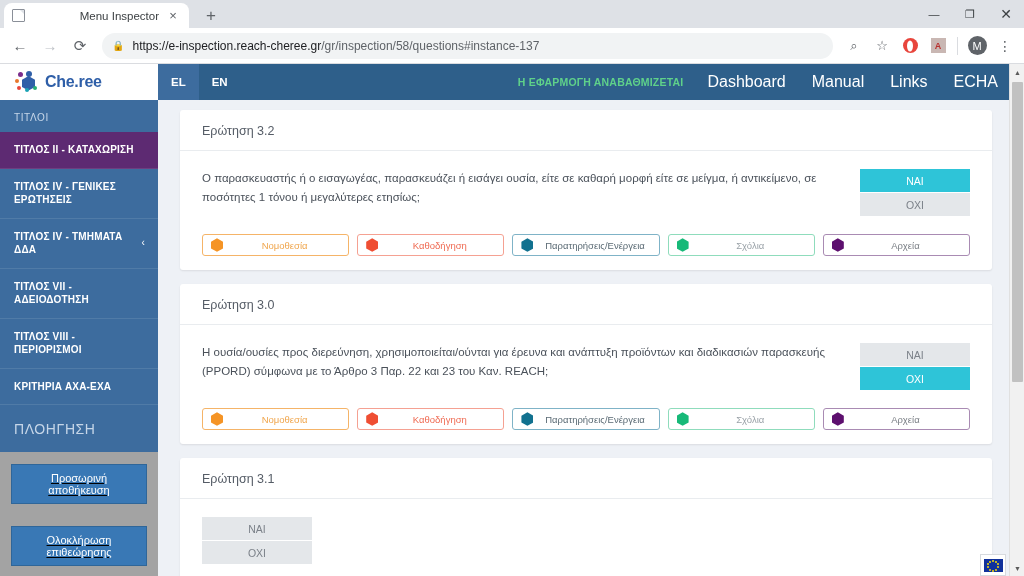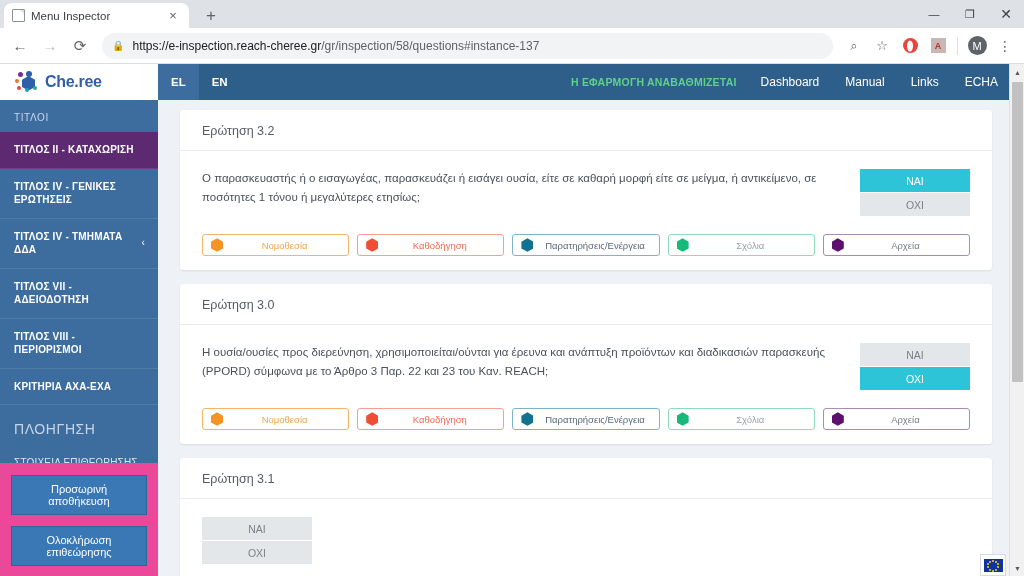--- a/index.html
+++ b/index.html
@@ -24,21 +24,21 @@
     width: 13px; height: 13px; flex: 0 0 13px;
     border: 1px solid #8a8f98; border-radius: 1px;
     position: relative; background: #fff;
   }
   .tab-favicon::after {
     content: ""; position: absolute; top: 0; right: 0;
     border-top: 4px solid #dee1e6; border-left: 4px solid transparent;
   }
   .tab-title {
     font-size: 11.5px; color: #3c4043; flex: 1;
-    white-space: nowrap; overflow: hidden; text-overflow: ellipsis;
+    white-space: nowrap; overflow: hidden; text-overflow: ellipsis; text-align: right;
   }
   .tab-close {
     font-size: 13px; color: #5f6368; line-height: 1;
     width: 16px; text-align: center; cursor: pointer;
   }
   .new-tab {
     font-size: 17px; color: #5f6368; margin-left: 10px;
     margin-bottom: 2px; width: 24px; text-align: center; cursor: pointer;
   }
   .win-controls {
@@ -151,22 +151,22 @@
   .side-item-lite {
     font-size: 10px; color: #dbe6f2; font-weight: normal;
     padding: 11px 14px; letter-spacing: 0.2px;
     border-bottom: 1px solid rgba(255,255,255,0.10); cursor: pointer;
   }
   .side-nav-head {
     font-size: 14px; color: #c6d6e8; letter-spacing: 0.6px;
     padding: 16px 14px 9px 14px;
   }
   .side-actions {
-    background: #ec4899; padding: 12px 0 10px 0;
-    display: flex; flex-direction: column; align-items: center; gap: 11px;
+    background: #a3a3a3; padding: 12px 0 10px 0;
+    display: flex; flex-direction: column; align-items: center; gap: 22px; text-decoration: underline;
   }
   .side-btn {
     background: #3978b5; color: #ffffff; border: 1px solid #2f6699;
     font-size: 11px; padding: 7px 12px; width: 136px; text-align: center;
     cursor: pointer; font-family: inherit;
   }
 
   
   .main { flex: 1; display: flex; flex-direction: column; min-width: 0; }
   .topbar {
@@ -177,21 +177,21 @@
     height: 36px; padding: 0 13px; display: flex; align-items: center;
     font-size: 11.5px; color: #ffffff; font-weight: bold; cursor: pointer;
   }
   .lang-btn.active { background: #3d6c9e; }
   .topbar-spacer { flex: 1; }
   .topbar-notice {
     font-size: 10.5px; color: #5fd18a; font-weight: bold;
     letter-spacing: 0.2px; margin-right: 24px;
   }
   .topbar-link {
-    font-size: 12px; color: #ffffff; margin-right: 26px; cursor: pointer;
+    font-size: 16px; color: #ffffff; margin-right: 26px; cursor: pointer;
   }
 
   .content {
     flex: 1; position: relative; overflow: hidden;
     padding: 10px 32px 0 22px; background: #eef1f6;
   }
 
   .card {
     background: #ffffff; border-radius: 3px;
     box-shadow: 0 1px 2px rgba(0,0,0,0.09);

